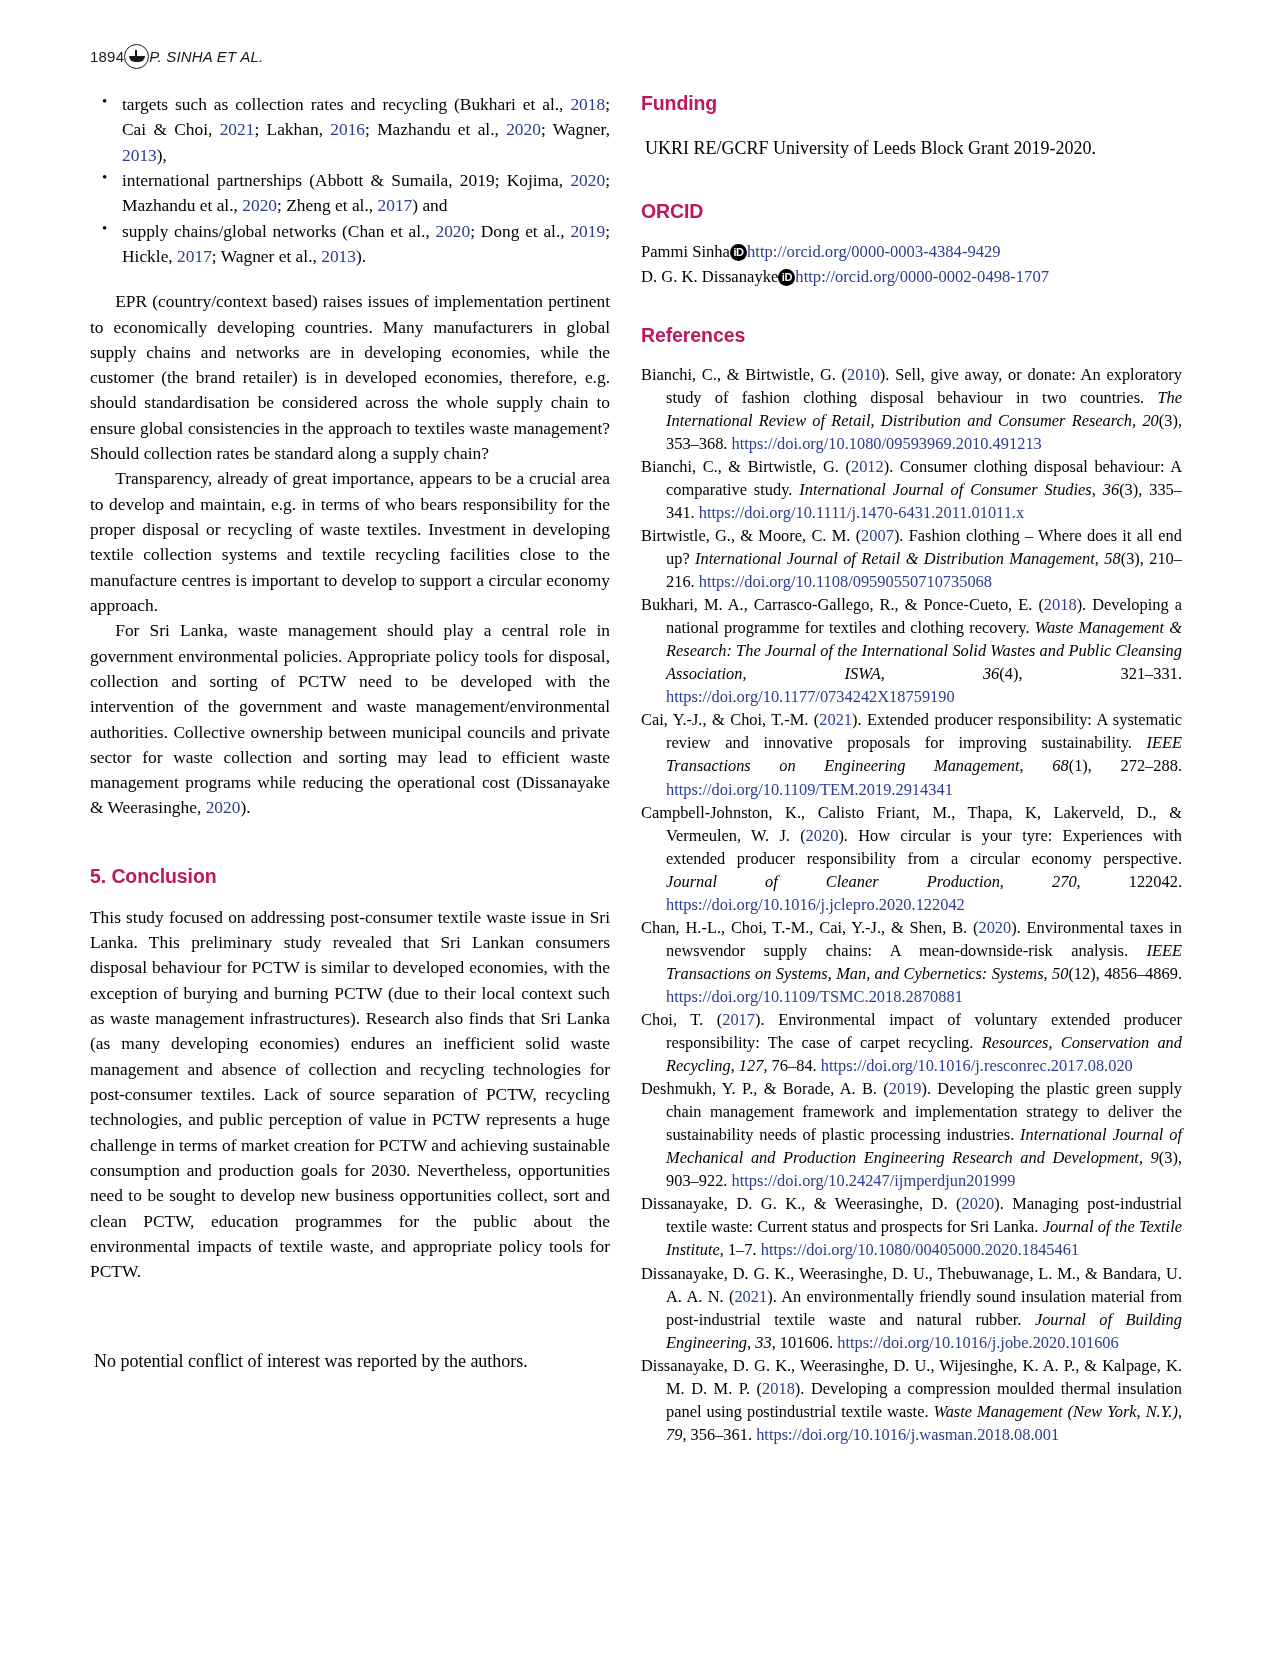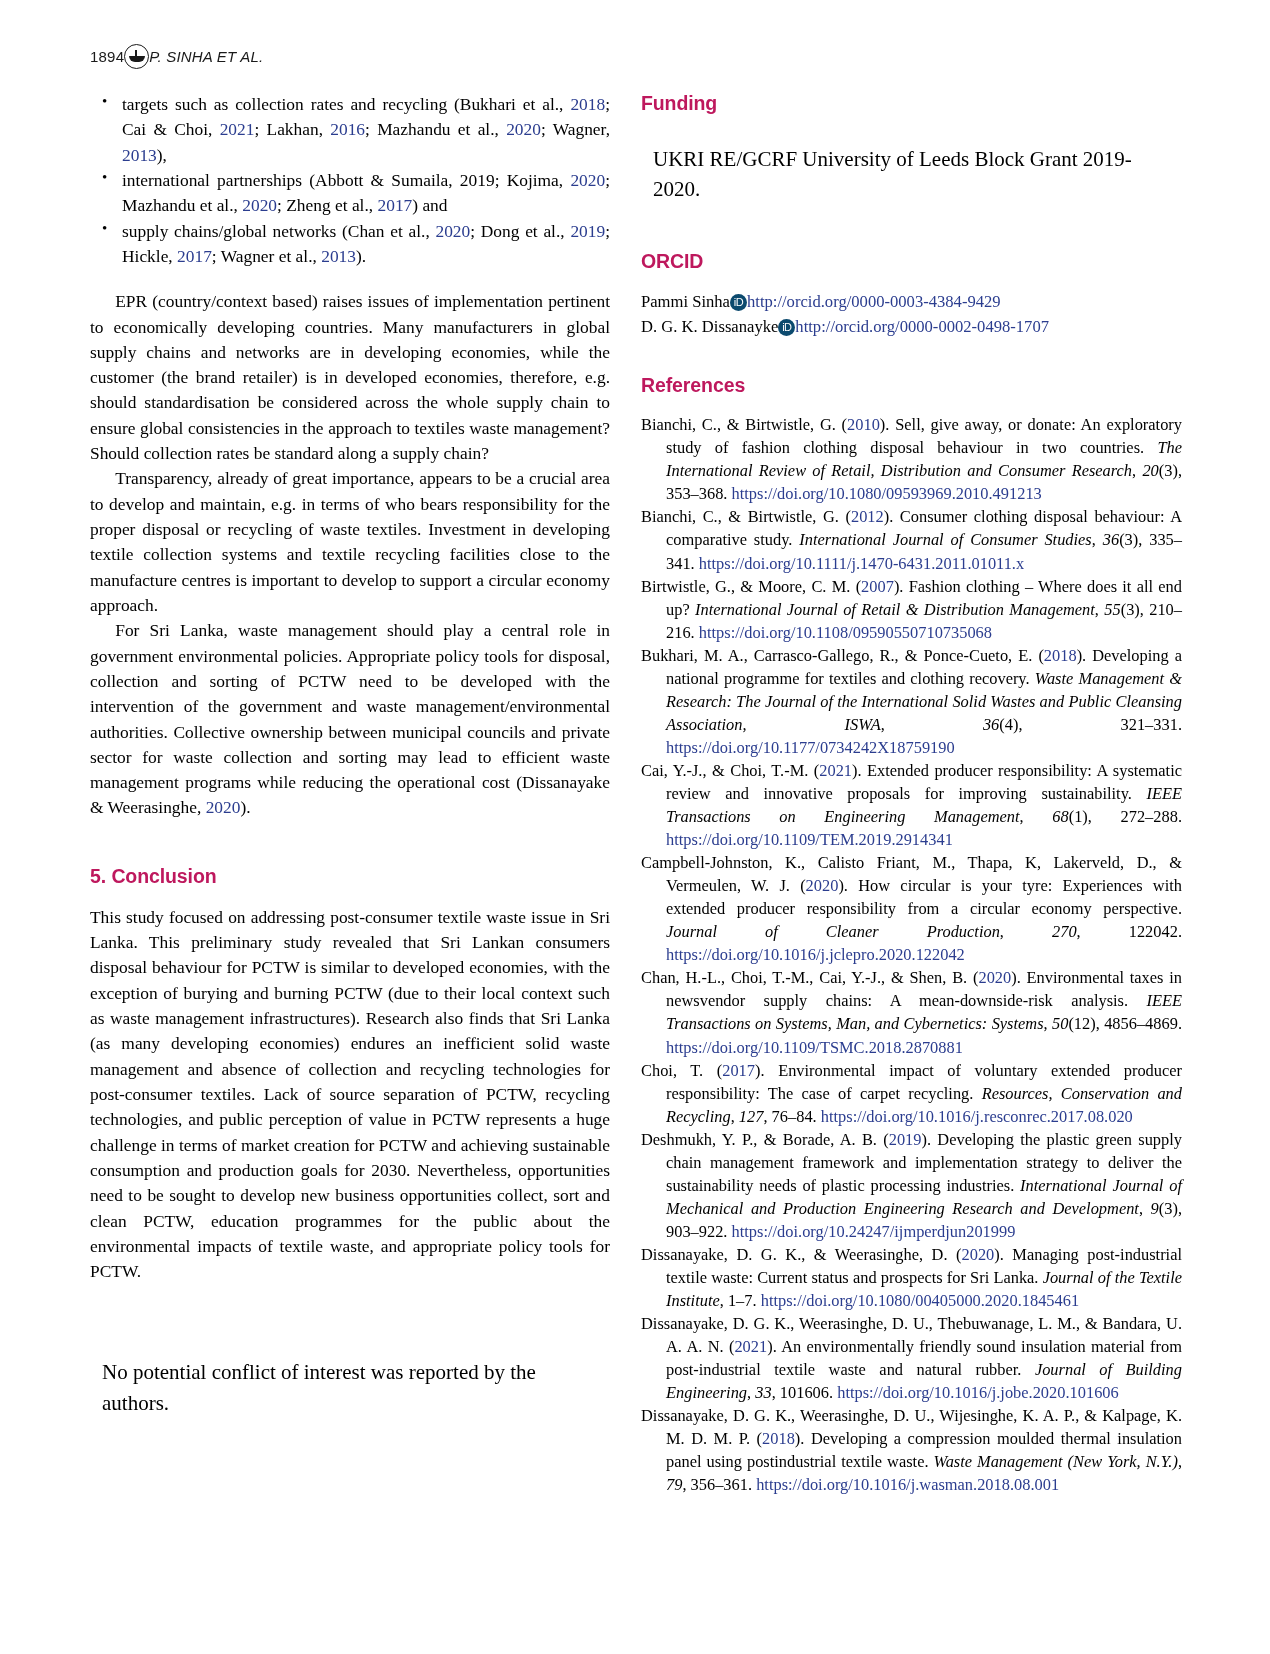--- a/index.html
+++ b/index.html
@@ -117,42 +117,42 @@
     letter-spacing: -0.1px;
   }
 
   .spacer-before-h { height: 44px; }
   .spacer-after-h { height: 17px; }
 
   .lnk { color: #2b3d8f; }
 
   
   p.plain {
-    margin: 12px;
-    font-size: 21px;
+    margin: 4px;
+    font-size: 18px;
     line-height: 1.44;
     text-align: left;
   }
 
   .orcid-line {
     font-size: 16.6px;
     line-height: 1.5;
     display: flex;
     align-items: center;
     white-space: nowrap;
   }
   .orcid-icon {
     display: inline-block;
     width: 17px; height: 17px;
     border-radius: 50%;
-    background: #0c4a6e;
+    background: #000000;
     color: #ffffff;
     font-family: "Liberation Sans", sans-serif;
     font-size: 11px;
-    font-weight: normal;
+    font-weight: bold;
     line-height: 17px;
     text-align: center;
     flex: 0 0 auto;
     letter-spacing: -0.5px;
   }
 
   ul.reflist {
     margin: 0;
     padding: 0;
     list-style: none;
@@ -228,21 +228,21 @@
             <span class="lnk">http://orcid.org/0000-0002-0498-1707</span>
           </div>
         </div>
 
       <div class="gap-lg"></div>
       <h2 class="section">References</h2>
       <div class="gap-ref"></div>
       <ul class="reflist" id="ref-list">
           <li><span>Bianchi, C., &amp; Birtwistle, G. (</span><span class="lnk">2010</span><span>). Sell, give away, or donate: An exploratory study of fashion clothing disposal behaviour in two countries. </span><em>The International Review of Retail, Distribution and Consumer Research</em><span>, </span><em>20</em><span>(3), 353–368. </span><span class="lnk">https://doi.org/10.1080/09593969.2010.491213</span></li>
           <li><span>Bianchi, C., &amp; Birtwistle, G. (</span><span class="lnk">2012</span><span>). Consumer clothing disposal behaviour: A comparative study. </span><em>International Journal of Consumer Studies</em><span>, </span><em>36</em><span>(3), 335–341. </span><span class="lnk">https://doi.org/10.1111/j.1470-6431.2011.01011.x</span></li>
-          <li><span>Birtwistle, G., &amp; Moore, C. M. (</span><span class="lnk">2007</span><span>). Fashion clothing – Where does it all end up? </span><em>International Journal of Retail &amp; Distribution Management</em><span>, </span><em>55</em><span>(3), 210–216. </span><span class="lnk">https://doi.org/10.1108/09590550710735068</span></li>
+          <li><span>Birtwistle, G., &amp; Moore, C. M. (</span><span class="lnk">2007</span><span>). Fashion clothing – Where does it all end up? </span><em>International Journal of Retail &amp; Distribution Management</em><span>, </span><em>58</em><span>(3), 210–216. </span><span class="lnk">https://doi.org/10.1108/09590550710735068</span></li>
           <li><span>Bukhari, M. A., Carrasco-Gallego, R., &amp; Ponce-Cueto, E. (</span><span class="lnk">2018</span><span>). Developing a national programme for textiles and clothing recovery. </span><em>Waste Management &amp; Research: The Journal of the International Solid Wastes and Public Cleansing Association, ISWA</em><span>, </span><em>36</em><span>(4), 321–331. </span><span class="lnk">https://doi.org/10.1177/0734242X18759190</span></li>
           <li><span>Cai, Y.-J., &amp; Choi, T.-M. (</span><span class="lnk">2021</span><span>). Extended producer responsibility: A systematic review and innovative proposals for improving sustainability. </span><em>IEEE Transactions on Engineering Management</em><span>, </span><em>68</em><span>(1), 272–288. </span><span class="lnk">https://doi.org/10.1109/TEM.2019.2914341</span></li>
           <li><span>Campbell-Johnston, K., Calisto Friant, M., Thapa, K, Lakerveld, D., &amp; Vermeulen, W. J. (</span><span class="lnk">2020</span><span>). How circular is your tyre: Experiences with extended producer responsibility from a circular economy perspective. </span><em>Journal of Cleaner Production</em><span>, </span><em>270</em><span>, 122042. </span><span class="lnk">https://doi.org/10.1016/j.jclepro.2020.122042</span></li>
           <li><span>Chan, H.-L., Choi, T.-M., Cai, Y.-J., &amp; Shen, B. (</span><span class="lnk">2020</span><span>). Environmental taxes in newsvendor supply chains: A mean-downside-risk analysis. </span><em>IEEE Transactions on Systems, Man, and Cybernetics: Systems</em><span>, </span><em>50</em><span>(12), 4856–4869. </span><span class="lnk">https://doi.org/10.1109/TSMC.2018.2870881</span></li>
           <li><span>Choi, T. (</span><span class="lnk">2017</span><span>). Environmental impact of voluntary extended producer responsibility: The case of carpet recycling. </span><em>Resources, Conservation and Recycling</em><span>, </span><em>127</em><span>, 76–84. </span><span class="lnk">https://doi.org/10.1016/j.resconrec.2017.08.020</span></li>
           <li><span>Deshmukh, Y. P., &amp; Borade, A. B. (</span><span class="lnk">2019</span><span>). Developing the plastic green supply chain management framework and implementation strategy to deliver the sustainability needs of plastic processing industries. </span><em>International Journal of Mechanical and Production Engineering Research and Development</em><span>, </span><em>9</em><span>(3), 903–922. </span><span class="lnk">https://doi.org/10.24247/ijmperdjun201999</span></li>
           <li><span>Dissanayake, D. G. K., &amp; Weerasinghe, D. (</span><span class="lnk">2020</span><span>). Managing post-industrial textile waste: Current status and prospects for Sri Lanka. </span><em>Journal of the Textile Institute</em><span>, 1–7. </span><span class="lnk">https://doi.org/10.1080/00405000.2020.1845461</span></li>
           <li><span>Dissanayake, D. G. K., Weerasinghe, D. U., Thebuwanage, L. M., &amp; Bandara, U. A. A. N. (</span><span class="lnk">2021</span><span>). An environmentally friendly sound insulation material from post-industrial textile waste and natural rubber. </span><em>Journal of Building Engineering</em><span>, </span><em>33</em><span>, 101606. </span><span class="lnk">https://doi.org/10.1016/j.jobe.2020.101606</span></li>
           <li><span>Dissanayake, D. G. K., Weerasinghe, D. U., Wijesinghe, K. A. P., &amp; Kalpage, K. M. D. M. P. (</span><span class="lnk">2018</span><span>). Developing a compression moulded thermal insulation panel using postindustrial textile waste. </span><em>Waste Management (New York, N.Y.)</em><span>, </span><em>79</em><span>, 356–361. </span><span class="lnk">https://doi.org/10.1016/j.wasman.2018.08.001</span></li>
         </ul>

